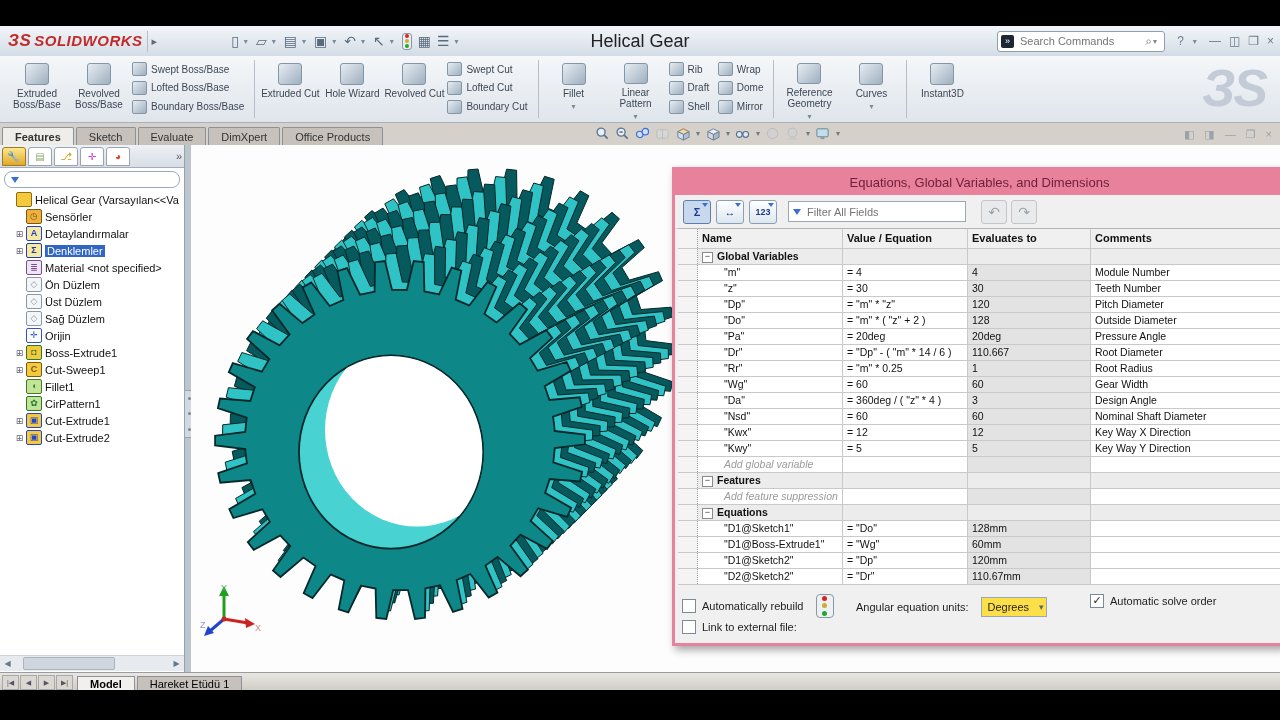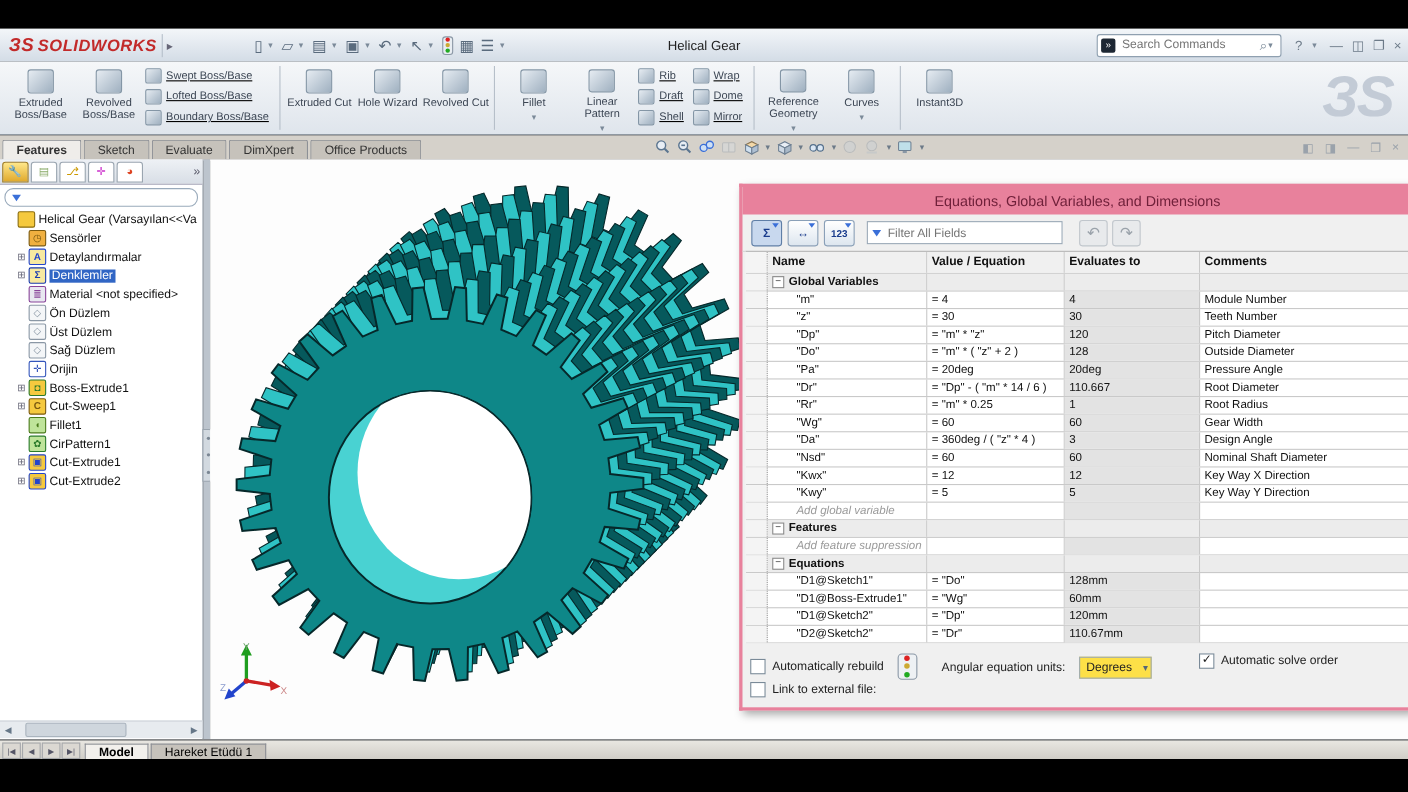--- a/index.html
+++ b/index.html
@@ -17,38 +17,38 @@
     display:flex;align-items:center;}
   .sw-logo{margin-left:8px;font-weight:bold;font-style:italic;font-size:15px;color:#c22a2a;letter-spacing:.5px;white-space:nowrap;}
   .sw-logo .mark{font-size:17px;margin-right:3px;}
   .logo-arrow{color:#667;font-size:11px;margin:0 8px 0 4px;border-left:1px solid #b5bfca;padding:4px 4px;}
   .tb-tools{display:flex;align-items:center;gap:2px;margin-left:60px;}
   .tb-btn{display:flex;align-items:center;color:#5a6b7d;font-size:14px;padding:1px 2px;border-radius:2px;}
   .tb-caret{font-size:8px;color:#7b8a99;margin:0 4px 0 1px;}
   .traffic{width:8px;height:15px;border:1px solid #8a97a5;border-radius:3px;background:#e8edf2;
     display:flex;flex-direction:column;align-items:center;justify-content:space-around;}
   .traffic i{width:4px;height:4px;border-radius:50%;display:block;}
-  .doc-title{position:absolute;left:0;right:0;text-align:center;font-size:12px;color:#222;}
+  .doc-title{position:absolute;left:0;right:0;text-align:center;font-size:18px;color:#222;}
   .search-box{position:absolute;right:115px;display:flex;align-items:center;width:160px;height:19px;
     background:#fff;border:1px solid #8fa0b0;border-radius:3px;padding:0 3px;}
   .search-glyph{width:13px;height:13px;background:#1d2733;color:#fff;font-size:9px;line-height:13px;
     text-align:center;border-radius:2px;margin-right:4px;}
   .search-box input{border:none;outline:none;flex:1;font-size:11px;color:#444;background:transparent;min-width:10px;}
   .search-mag{color:#7b8a99;font-size:12px;}
   .win-btns{position:absolute;right:6px;display:flex;align-items:center;gap:8px;color:#6c7a88;font-size:12px;}
 
   
   .ribbon{left:0;top:56px;width:1280px;height:67px;background:linear-gradient(#f5f7f9,#dfe5ec);
     border-bottom:1px solid #a8b2bd;display:flex;align-items:stretch;padding-left:6px;box-sizing:border-box;}
   .rb-big{display:flex;flex-direction:column;align-items:center;justify-content:flex-start;
     width:62px;padding-top:7px;color:#3c4654;font-size:10px;line-height:11px;text-align:center;}
   .rb-ic{width:22px;height:20px;background:linear-gradient(135deg,#e6ecf2,#9fb0c0);
     border:1px solid #8496a6;border-radius:3px;margin-bottom:3px;}
   .rb-drop{font-size:8px;color:#7b8a99;margin-top:2px;}
-  .rb-stack{display:flex;flex-direction:column;justify-content:space-around;padding:4px 6px 6px 2px;text-decoration:underline;}
+  .rb-stack{display:flex;flex-direction:column;justify-content:space-around;padding:4px 6px 6px 2px;}
   .rb-row{display:flex;align-items:center;font-size:10px;color:#3c4654;white-space:nowrap;}
   .rb-ics{width:13px;height:12px;background:linear-gradient(135deg,#e6ecf2,#9fb0c0);
     border:1px solid #8496a6;border-radius:2px;margin-right:4px;flex:none;}
   .rb-sep{width:1px;background:#b6bfc9;margin:4px 4px;}
   .watermark{position:absolute;right:14px;top:58px;font-size:52px;font-weight:bold;font-style:italic;
     color:#c3cbd6;letter-spacing:-2px;}
 
   
   .tabrow{left:0;top:123px;width:1280px;height:22px;background:#d5d1ca;border-bottom:1px solid #8d9096;display:flex;align-items:flex-end;}
   .cm-tab{font-size:11px;color:#333;padding:3px 12px 2px;border:1px solid #8d9096;border-bottom:none;
@@ -215,20 +215,34 @@
         <div class="rb-ic"></div>
         <div>Extruded Cut</div>
       </div>
       <div class="rb-big">
         <div class="rb-ic"></div>
         <div>Hole Wizard</div>
       </div>
       <div class="rb-big">
         <div class="rb-ic"></div>
         <div>Revolved Cut</div>
+      </div>
+      <div class="rb-stack">
+        <div class="rb-row">
+          <span class="rb-ics"></span>
+          <span>Swept Cut</span>
+        </div>
+        <div class="rb-row">
+          <span class="rb-ics"></span>
+          <span>Lofted Cut</span>
+        </div>
+        <div class="rb-row">
+          <span class="rb-ics"></span>
+          <span>Boundary Cut</span>
+        </div>
       </div>
       <div class="rb-sep"></div>
       <div class="rb-big">
         <div class="rb-ic"></div>
         <div>Fillet</div>
         <div class="rb-drop">▾</div>
       </div>
       <div class="rb-big">
         <div class="rb-ic"></div>
         <div>Linear Pattern</div>

